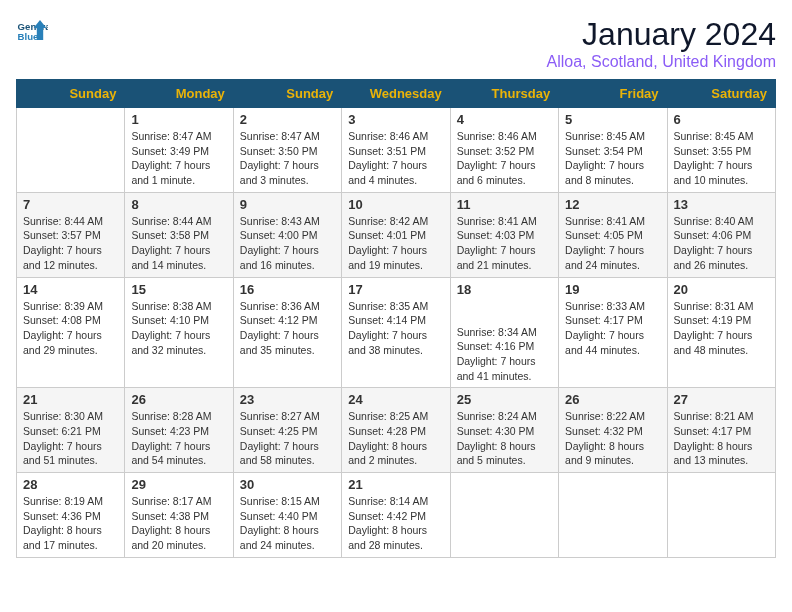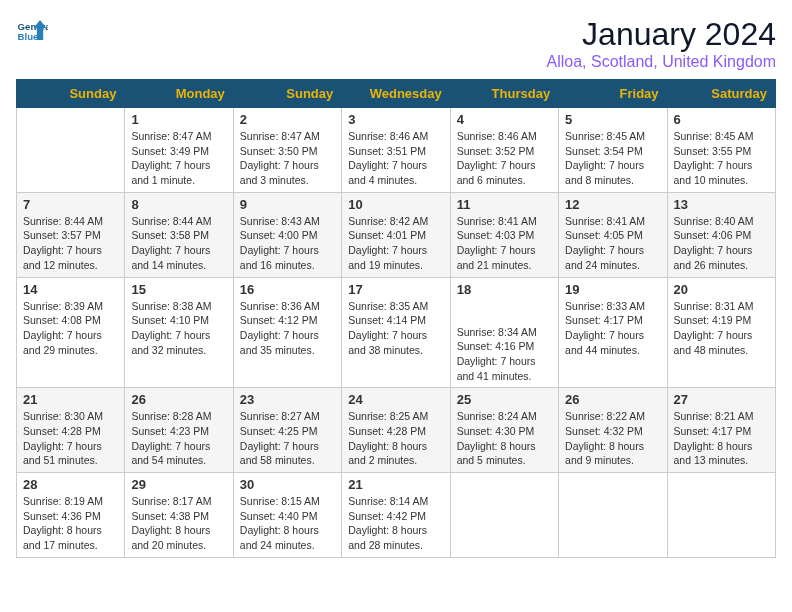--- a/index.html
+++ b/index.html
@@ -252,21 +252,21 @@
           <div class="day-info" style="white-space: pre-line;">Sunrise: 8:31 AM
 Sunset: 4:19 PM
 Daylight: 7 hours
 and 48 minutes.</div>
         </td>
       </tr>
       <tr>
         <td>
           <span class="day-number">21</span>
           <div class="day-info" style="white-space: pre-line;">Sunrise: 8:30 AM
-Sunset: 4:28 PM
+Sunset: 6:21 PM
 Daylight: 7 hours
 and 51 minutes.</div>
         </td>
         <td>
           <span class="day-number">26</span>
           <div class="day-info" style="white-space: pre-line;">Sunrise: 8:28 AM
 Sunset: 4:23 PM
 Daylight: 7 hours
 and 54 minutes.</div>
         </td>

